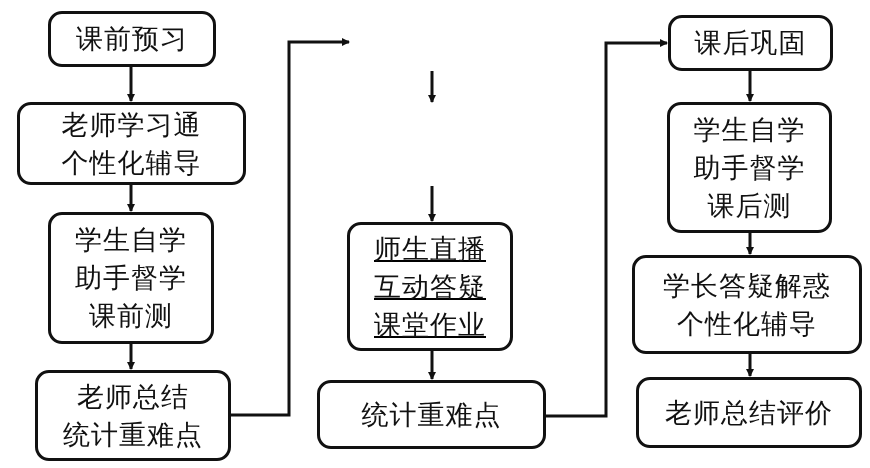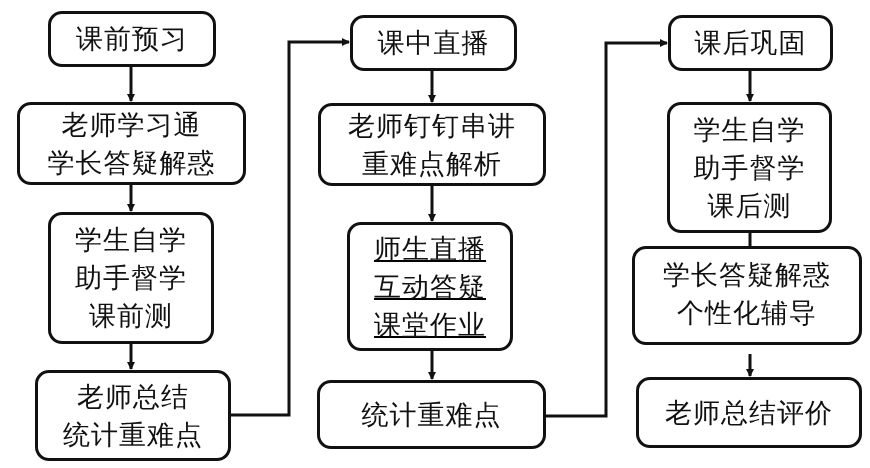--- a/index.html
+++ b/index.html
@@ -40,56 +40,49 @@
         <path d="M750,233 L750,254" fill="none" stroke="#111111" stroke-width="3" marker-end="url(#arrow)"></path>
         <path d="M750,354 L750,376" fill="none" stroke="#111111" stroke-width="3" marker-end="url(#arrow)"></path>
       </g>
   </svg>
 
   <div class="node" style="left:48px;top:11px;width:168px;height:56px;">
     <span class="node-text">课前预习</span>
   </div>
   <div class="node" style="left:17px;top:102px;width:229px;height:83px;">
     <span class="node-text">老师学习通
-学长答疑解惑</span>
+个性化辅导</span>
   </div>
   <div class="node" style="left:48px;top:212px;width:166px;height:132px;">
     <span class="node-text">学生自学
 助手督学
 课前测</span>
   </div>
   <div class="node" style="left:35px;top:370px;width:196px;height:91px;">
     <span class="node-text">老师总结
 统计重难点</span>
   </div>
 
-  <div class="node" style="left:350px;top:15px;width:167px;height:56px;">
-    <span class="node-text">课中直播</span>
-  </div>
-  <div class="node" style="left:318px;top:103px;width:228px;height:83px;">
-    <span class="node-text">老师钉钉串讲
-重难点解析</span>
-  </div>
   <div class="node" style="left:347px;top:222px;width:166px;height:129px;text-decoration:underline;">
     <span class="node-text">师生直播
 互动答疑
 课堂作业</span>
   </div>
   <div class="node" style="left:317px;top:380px;width:229px;height:69px;">
     <span class="node-text">统计重难点</span>
   </div>
 
   <div class="node" style="left:668px;top:15px;width:165px;height:56px;">
     <span class="node-text">课后巩固</span>
   </div>
   <div class="node" style="left:667px;top:102px;width:165px;height:131px;">
     <span class="node-text">学生自学
 助手督学
 课后测</span>
   </div>
-  <div class="node" style="left:632px;top:246px;width:230px;height:99px;font-family:Liberation Mono, monospace;">
+  <div class="node" style="left:632px;top:255px;width:230px;height:99px;">
     <span class="node-text">学长答疑解惑
 个性化辅导</span>
   </div>
   <div class="node" style="left:636px;top:377px;width:226px;height:71px;">
     <span class="node-text">老师总结评价</span>
   </div>
 </div>
 
 </body></html>

